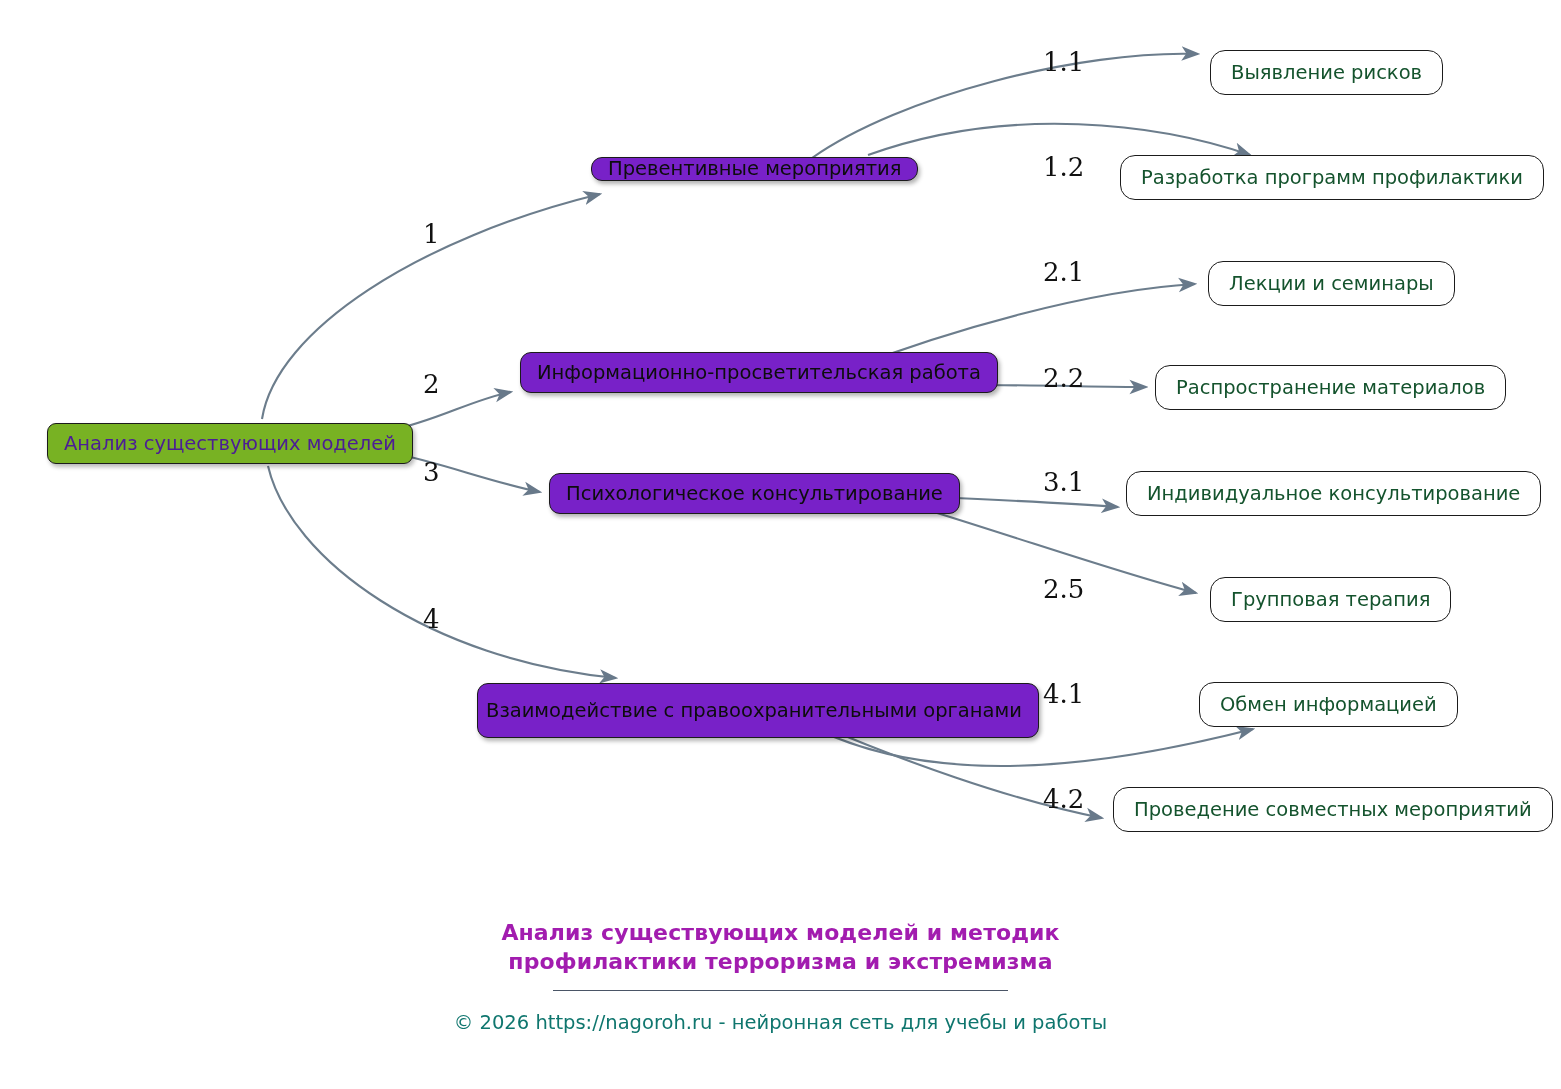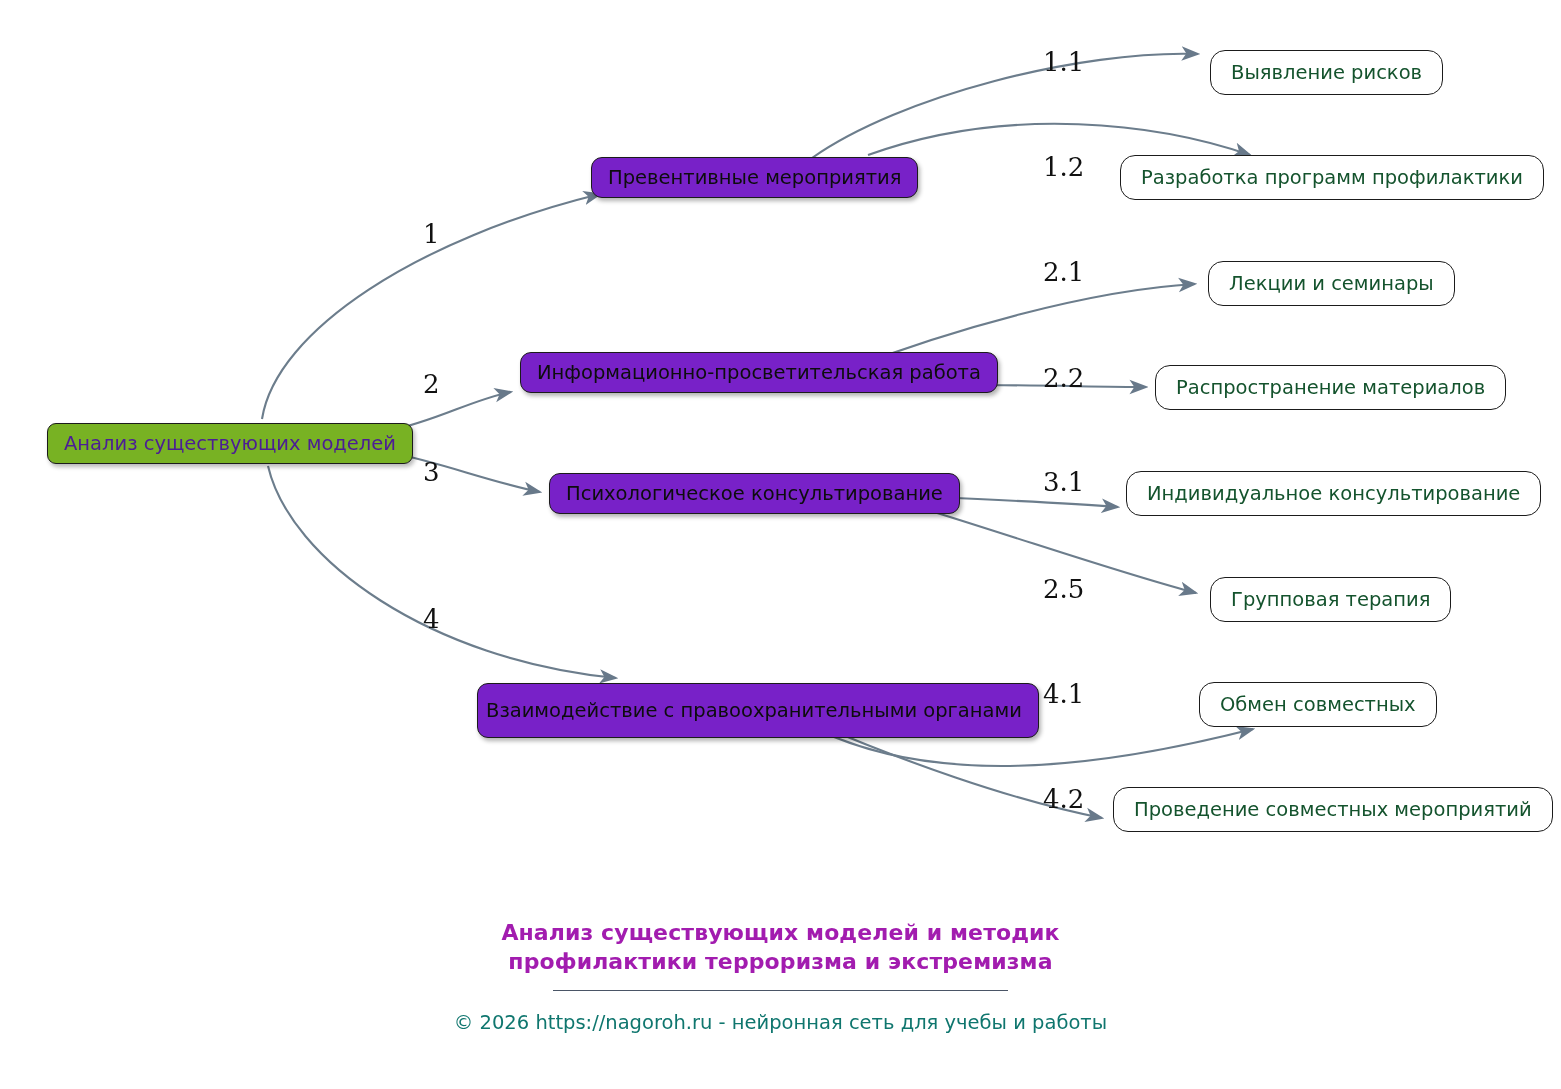--- a/index.html
+++ b/index.html
@@ -129,21 +129,21 @@
 
       <path d="M 804,723 C 930,790 1100,768 1253,729"></path>
       <path d="M 812,722 C 900,760 1010,800 1102,818"></path>
     </g>
   </svg>
 
   <div class="node node-root" style="left:47px; top:423px; height:41px;">
     <span>Анализ существующих моделей</span>
   </div>
 
-  <div class="node node-branch" style="left:591px; top:157px; height:41px;">
+  <div class="node node-branch" style="left:591px; top:157px; height:24px;">
     <span>Превентивные мероприятия</span>
   </div>
   <div class="node node-branch" style="left:520px; top:352px; height:41px;">
     <span>Информационно-просветительская работа</span>
   </div>
   <div class="node node-branch" style="left:549px; top:473px; height:41px;">
     <span>Психологическое консультирование</span>
   </div>
   <div class="node node-branch" style="left:477px; top:683px; height:55px;padding-left:8px;">
     <span>Взаимодействие с правоохранительными органами</span>
@@ -161,21 +161,21 @@
   <div class="node node-leaf" style="left:1155px; top:365px; height:45px;">
     <span>Распространение материалов</span>
   </div>
   <div class="node node-leaf" style="left:1126px; top:471px; height:45px;">
     <span>Индивидуальное консультирование</span>
   </div>
   <div class="node node-leaf" style="left:1210px; top:577px; height:45px;">
     <span>Групповая терапия</span>
   </div>
   <div class="node node-leaf" style="left:1199px; top:682px; height:45px;">
-    <span>Обмен совместных</span>
+    <span>Обмен информацией</span>
   </div>
   <div class="node node-leaf" style="left:1113px; top:787px; height:45px;">
     <span>Проведение совместных мероприятий</span>
   </div>
 
   <div class="edge-label" style="left:423px; top:221px;">1</div>
   <div class="edge-label" style="left:423px; top:371px;">2</div>
   <div class="edge-label" style="left:423px; top:459px;">3</div>
   <div class="edge-label" style="left:423px; top:606px;">4</div>
 

